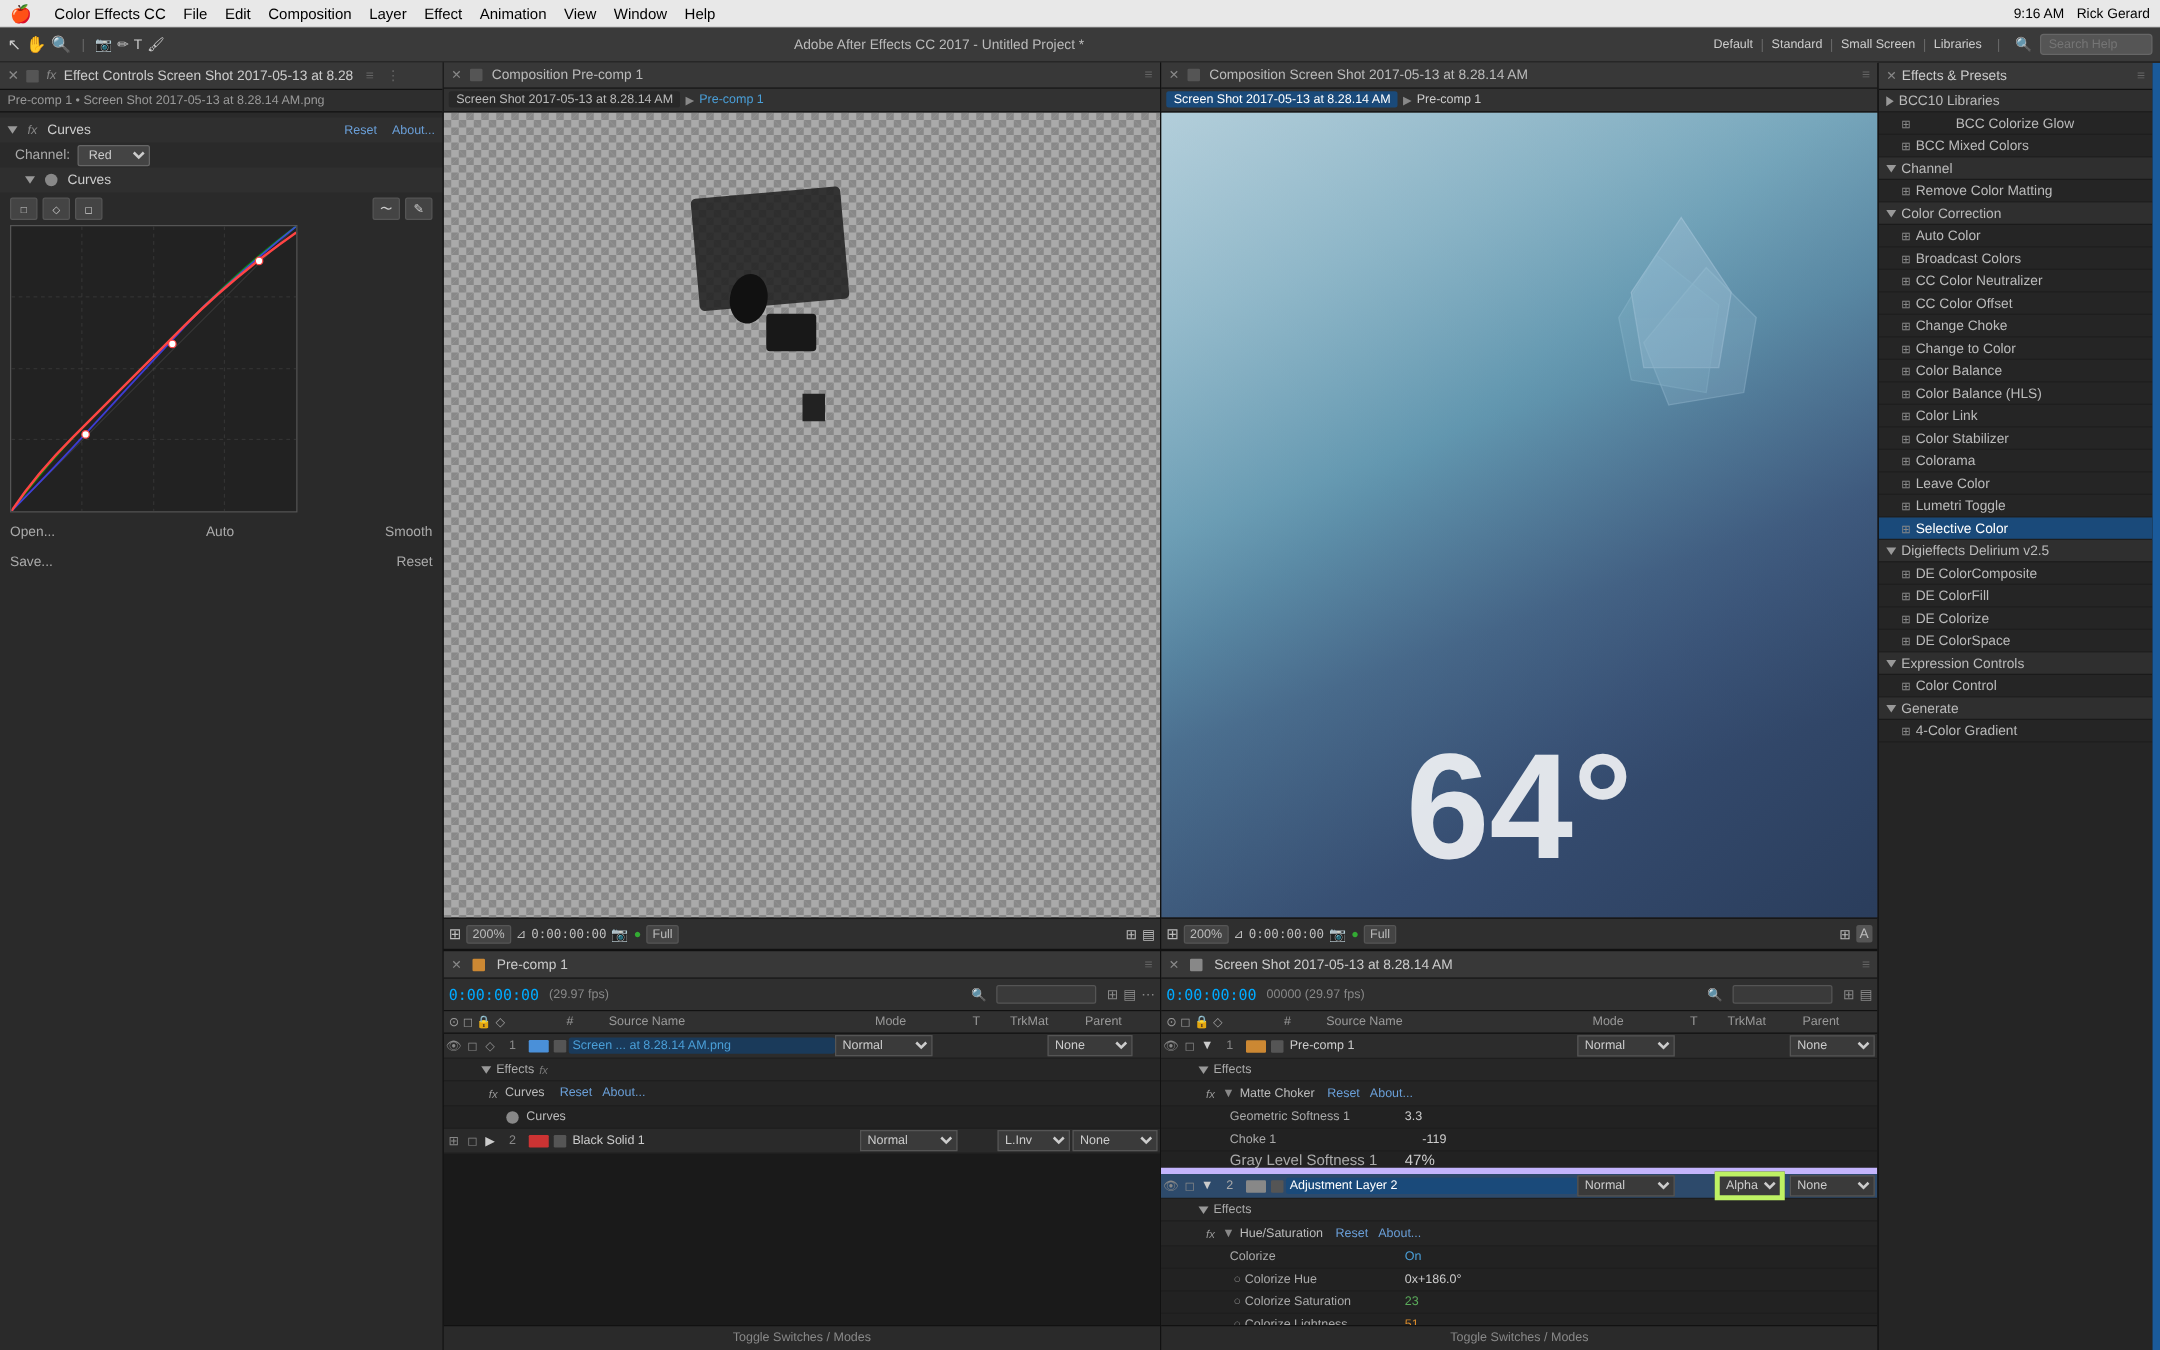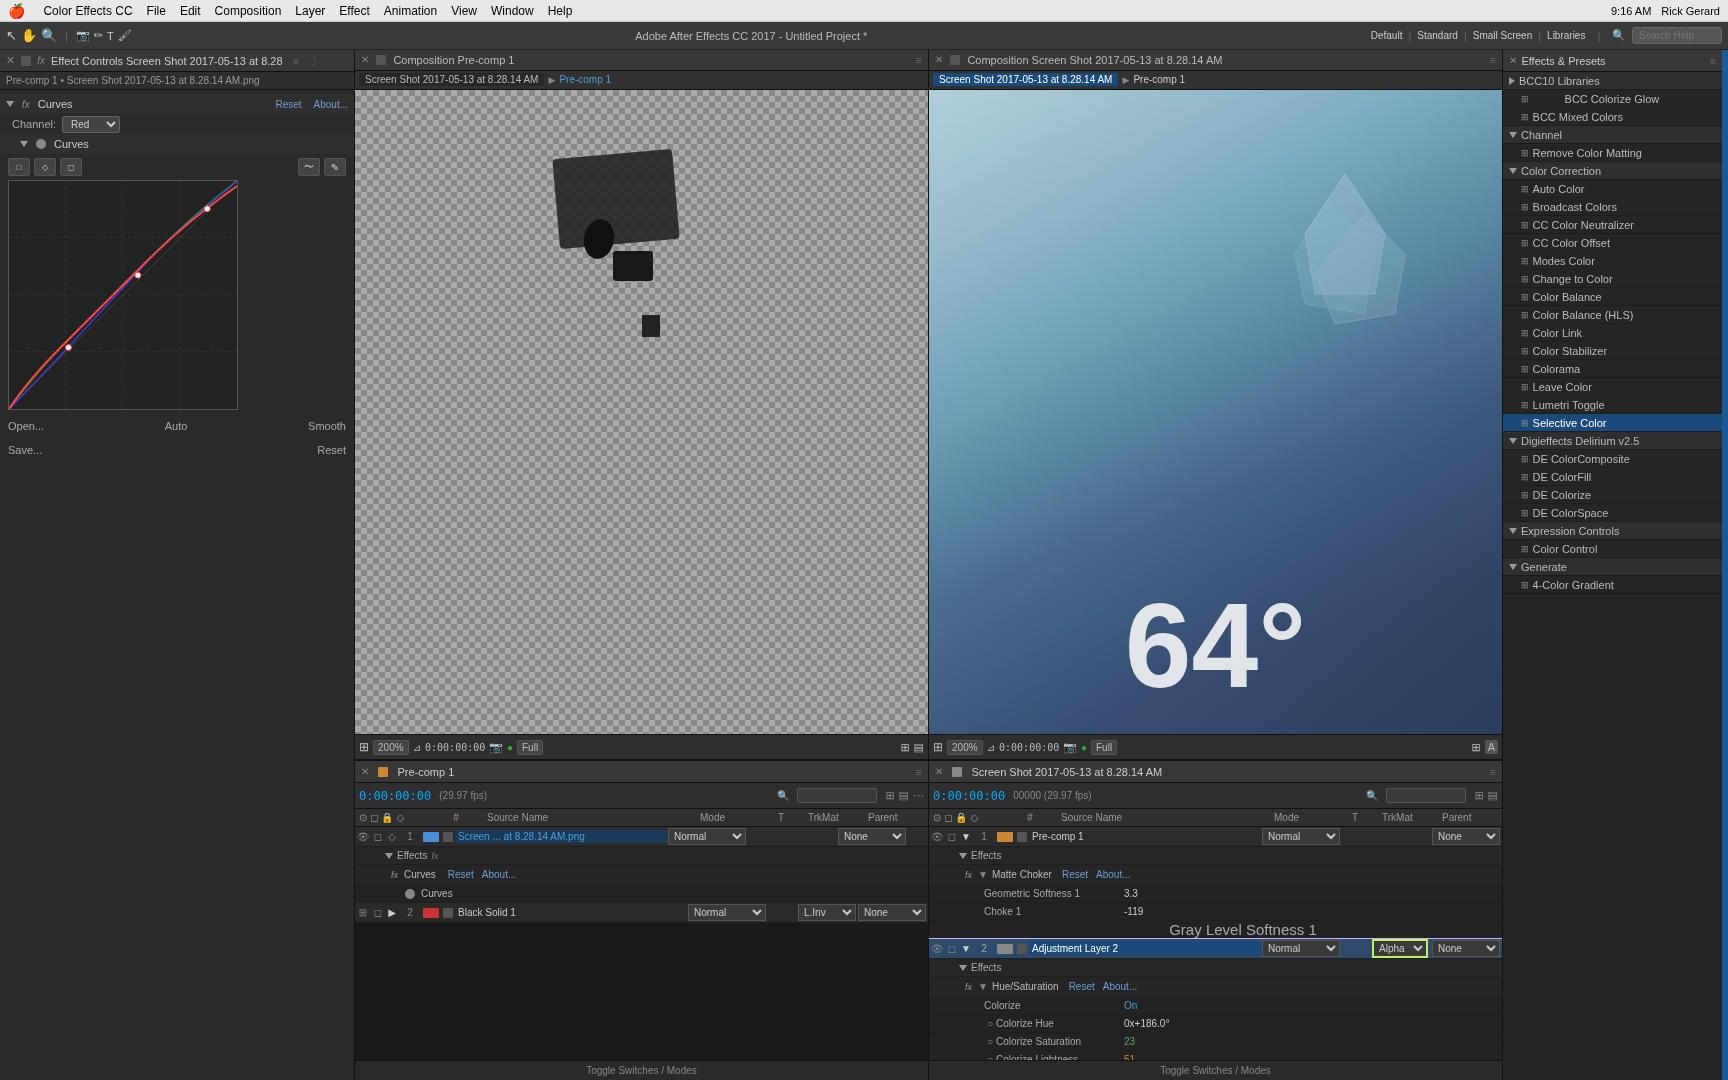--- a/index.html
+++ b/index.html
@@ -785,43 +785,43 @@
             <span style="color:#6a9fd8;margin-left:10px;cursor:pointer;">Reset</span>
             <span style="color:#6a9fd8;margin-left:8px;cursor:pointer;">About...</span>
           </div>
 
           <div style="display:flex;align-items:center;height:18px;border-bottom:1px solid #1e1e1e;font-size:10px;background:#222;padding-left:55px;">
             <span style="color:#aaa;min-width:140px;">Geometric Softness 1</span>
             <span style="color:#ccc;cursor:pointer;">3.3</span>
           </div>
           <div style="display:flex;align-items:center;height:18px;border-bottom:1px solid #1e1e1e;font-size:10px;background:#222;padding-left:55px;">
             <span style="color:#aaa;min-width:140px;">Choke 1</span>
-            <span style="color:#ccc;cursor:pointer;">-119</span>
-          </div>
-          <div style="display:flex;align-items:center;height:18px;border-bottom:1px solid #c4b5fd;font-size:15px;background:#222;padding-left:55px;flex-direction:column;">
+            <span style="color:#ccc;cursor:pointer;margin-left:14px;">-119</span>
+          </div>
+          <div style="display:flex;align-items:center;height:18px;border-bottom:5px solid #c4b5fd;font-size:12px;background:#222;padding-left:55px;">
             <span style="color:#aaa;min-width:140px;">Gray Level Softness 1</span>
             <span style="color:#ccc;cursor:pointer;">47%</span>
           </div>
 
           <div style="display:flex;align-items:center;height:20px;border-bottom:1px solid #1e1e1e;font-size:10px;background:#2d4a6b;">
             <div style="width:16px;text-align:center;color:#888;cursor:pointer;">👁</div>
             <div style="width:14px;text-align:center;color:#888;">◻</div>
             <div style="width:14px;text-align:center;cursor:pointer;">▼</div>
             <div style="width:22px;text-align:center;color:#aaa;flex-shrink:0;">2</div>
             <div style="width:16px;height:10px;background:#888;border-radius:1px;margin:0 2px;flex-shrink:0;"></div>
             <div style="width:10px;height:10px;background:#555;border-radius:1px;margin:0 2px;flex-shrink:0;"></div>
             <div style="flex:1;color:#fff;background:#1a4a7a;white-space:nowrap;overflow:hidden;text-overflow:ellipsis;padding:1px 3px;border-radius:2px;cursor:pointer;">Adjustment Layer 2</div>
             <div style="width:80px;flex-shrink:0;">
               <select style="background:#3a3a3a;border:1px solid #555;color:#ccc;font-size:10px;width:78px;padding:1px;">
                 <option>Normal</option>
               </select>
             </div>
             <div style="width:30px;flex-shrink:0;text-align:center;font-size:10px;"></div>
             <div style="width:60px;flex-shrink:0;">
-              <select style="background:#3a3a3a;border:2px solid #bef264;color:#ccc;font-size:10px;width:56px;padding:1px;">
+              <select style="background:#3a3a3a;border:4px solid #bef264;color:#ccc;font-size:10px;width:56px;padding:1px;">
                 <option>Alpha</option>
                 <option>None</option>
               </select>
             </div>
             <div style="width:70px;flex-shrink:0;">
               <select style="background:#3a3a3a;border:1px solid #555;color:#ccc;font-size:10px;width:68px;padding:1px;">
                 <option>None</option>
               </select>
             </div>
           </div>
@@ -915,21 +915,21 @@
       <div class="effect-item">
         <span class="effect-item-icon">⊞</span>
         <span style="color:#bbb;font-size:11px;">CC Color Neutralizer</span>
       </div>
       <div class="effect-item">
         <span class="effect-item-icon">⊞</span>
         <span style="color:#bbb;font-size:11px;">CC Color Offset</span>
       </div>
       <div class="effect-item">
         <span class="effect-item-icon">⊞</span>
-        <span style="color:#bbb;font-size:11px;">Modes Color</span>
+        <span style="color:#bbb;font-size:11px;">Change Choke</span>
       </div>
       <div class="effect-item">
         <span class="effect-item-icon">⊞</span>
         <span style="color:#bbb;font-size:11px;">Change to Color</span>
       </div>
       <div class="effect-item">
         <span class="effect-item-icon">⊞</span>
         <span style="color:#bbb;font-size:11px;">Color Balance</span>
       </div>
       <div class="effect-item">

